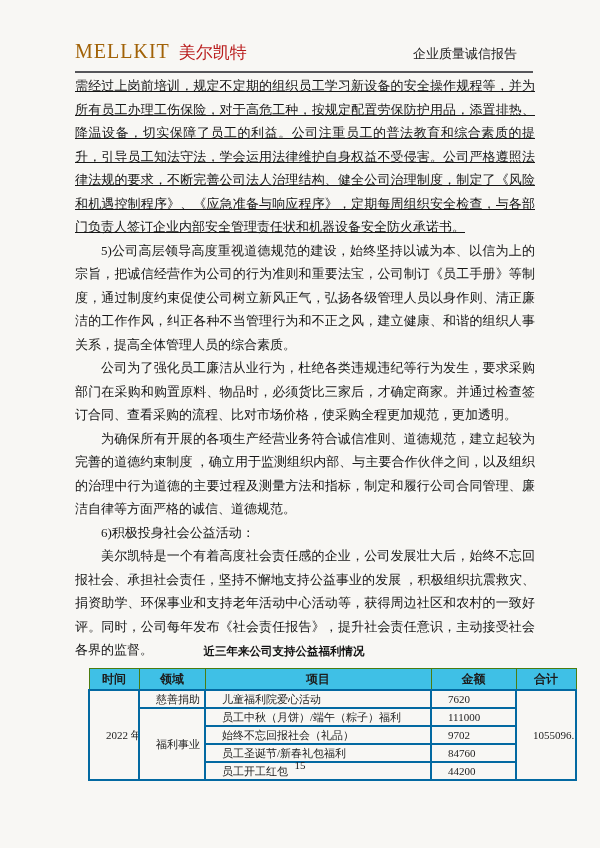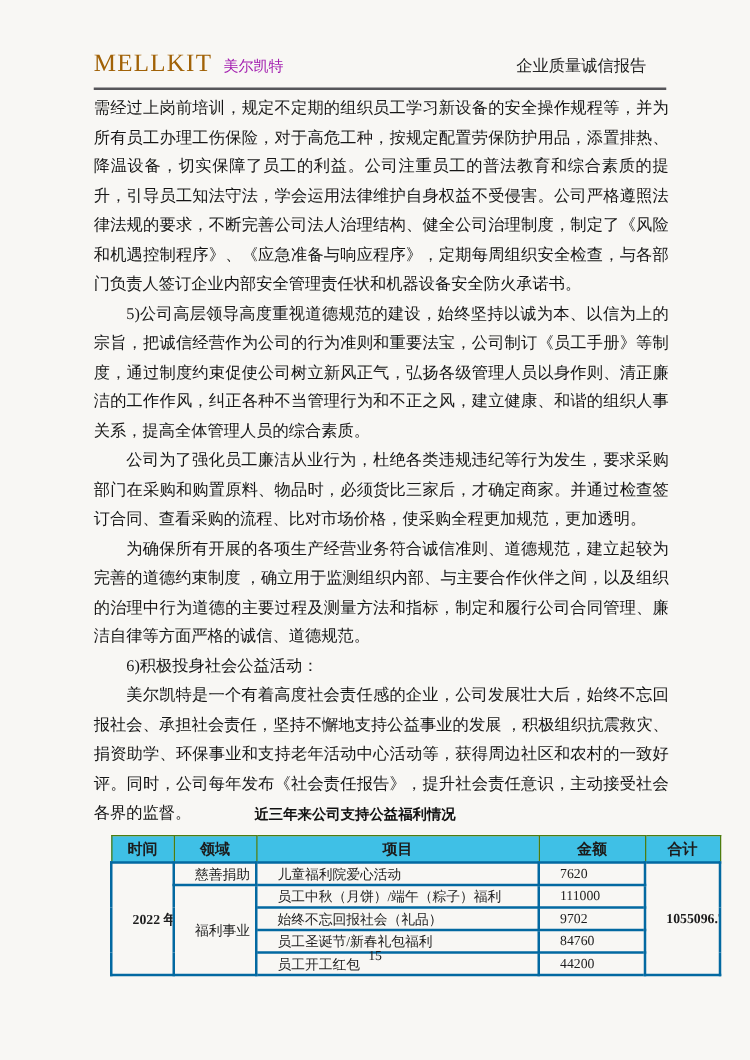--- a/index.html
+++ b/index.html
@@ -16,36 +16,36 @@
   .hdr{
     position:absolute;left:75px;top:40px;width:458px;
     display:flex;justify-content:space-between;align-items:flex-end;
     border-bottom:2px solid #56565a;
     padding-bottom:7px;
   }
   .logo-en{
     font-size:20px;color:#a16207;letter-spacing:1px;
     font-family:"Liberation Serif","DejaVu Serif",serif;
   }
-  .logo-cn{font-size:12px;color:#a21caf;margin-left:9px;}
+  .logo-cn{font-size:17px;color:#b91c1c;margin-left:9px;}
   .hdr-right{font-size:13px;color:#222;margin-right:16px;padding-bottom:1px;font-family:Liberation Mono, monospace;}
 
   
   .content{
     position:absolute;left:75px;top:74px;width:460px;
   }
   .content p{
     margin:0;
     font-size:13px;
     line-height:23.5px;
     text-align:justify;
     text-indent:2em;
     color:#161616;
   }
-  .content p.continuation{text-indent:0;}
+  .content p.continuation{text-indent:0;text-decoration:underline;}
 
   
   .tbl-title{
     position:absolute;left:0;top:644px;width:568px;
     text-align:center;font-size:11.5px;font-weight:bold;color:#111;
   }
 
   
   .welfare-table{
     position:absolute;left:88px;top:668px;
@@ -59,21 +59,21 @@
     border:1px solid #4d7c0f;
     font-weight:bold;font-size:12px;
     height:20px;padding:0 2px;text-align:center;
   }
   .welfare-table td{
     border:2px solid #0369a1;
     height:16px;padding:0 16px;
     text-align:left;vertical-align:middle;
     overflow:hidden;white-space:nowrap;
   }
-  .welfare-table td.center{text-align:center;font-weight:bold;}
+  .welfare-table td.center{text-align:center;}
 
   
   .page-num{
     position:absolute;left:0;top:759px;width:600px;
     text-align:center;font-size:11px;color:#222;
   }
 </style>
 </head>
 <body>
 

